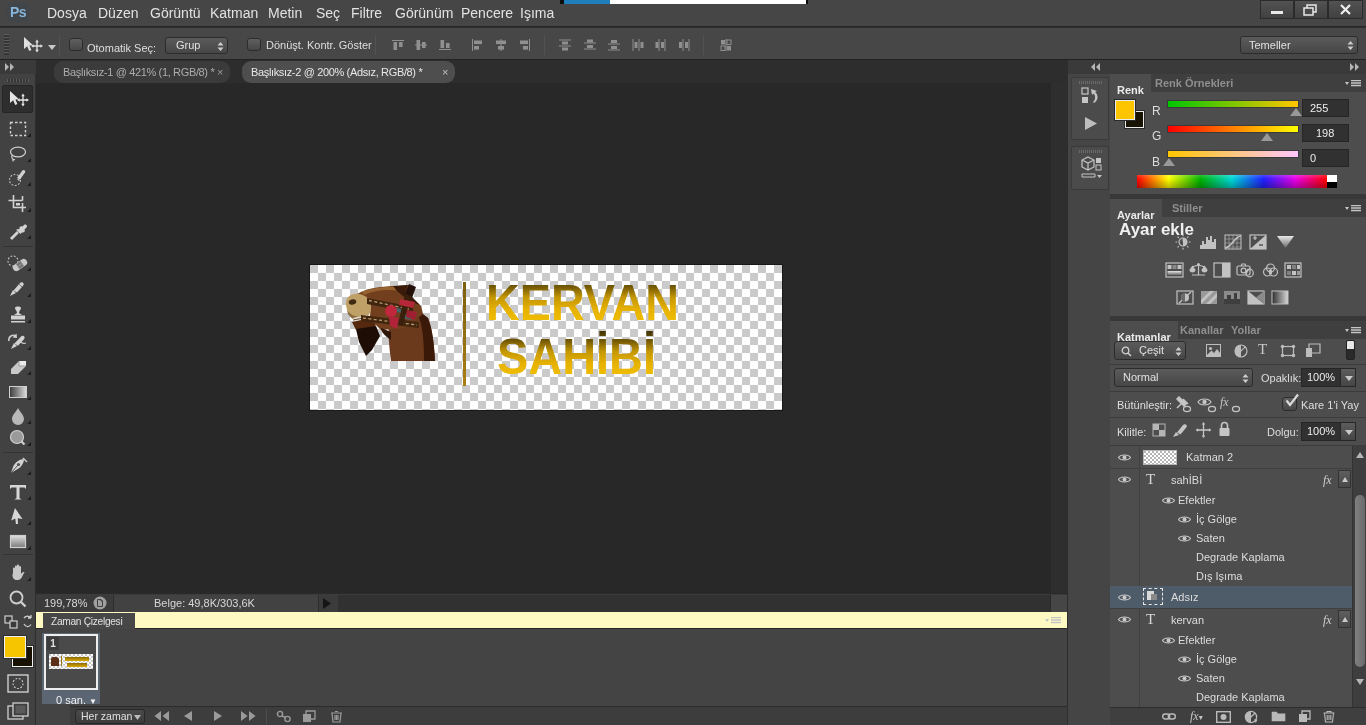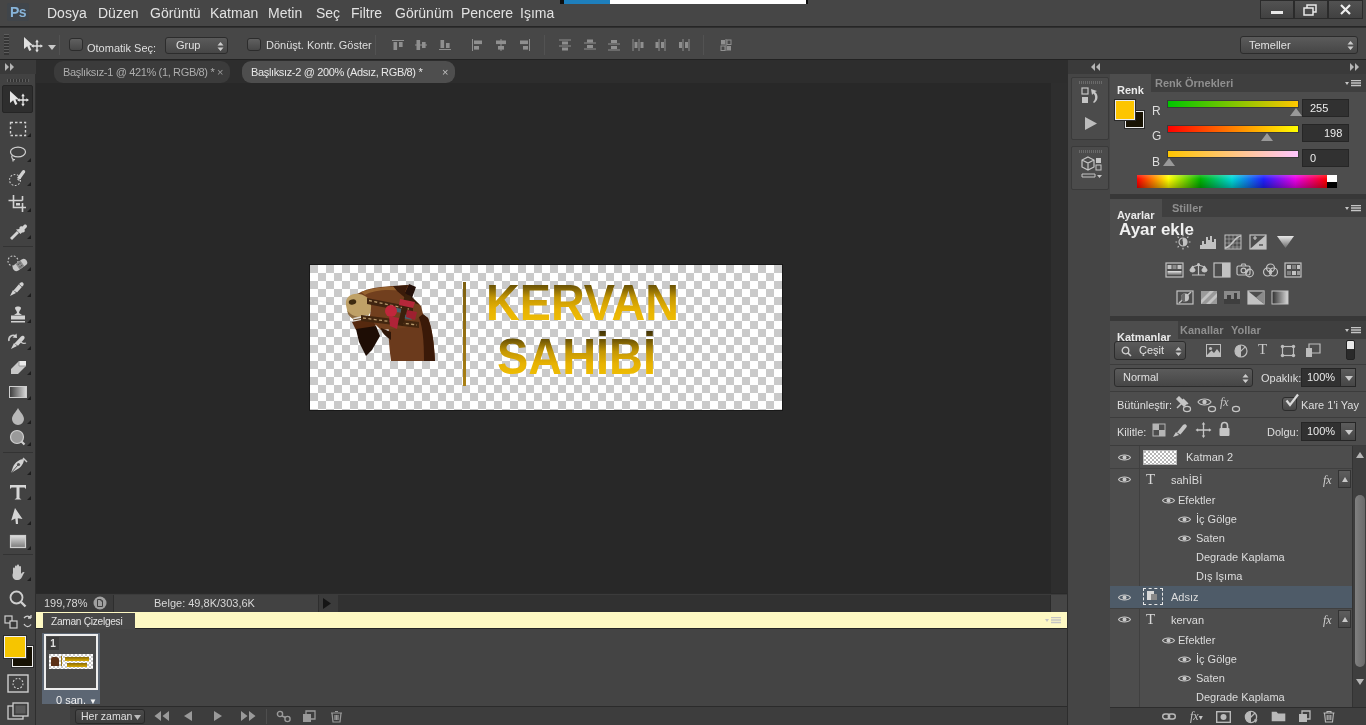--- a/index.html
+++ b/index.html
@@ -597,21 +597,21 @@
       </div>
       <div class="abs" style="left:5px;top:26px;width:20px;height:20px;background:#fdc500;border:1px solid #ececec;outline:1px solid #2a2a2a;z-index:2;"></div>
       <div class="abs" style="left:15px;top:37px;width:19px;height:17px;background:#191303;border:1px solid #ececec;outline:1px solid #2a2a2a;"></div>
       <span class="abs" style="left:42px;top:30px;font-size:12px;">R</span>
       <div class="abs" style="left:58px;top:27px;width:130px;height:6px;background:linear-gradient(90deg,rgb(0,198,0),rgb(255,198,0));outline:1px solid #3a3a3a;"></div>
       <div class="abs" style="left:180px;top:34px;width:0;height:0;border-left:6px solid transparent;border-right:6px solid transparent;border-bottom:8px solid #999999;"></div>
       <div class="valbox" style="left:192px;top:25px;width:47px;height:18px;line-height:16px;padding-left:7px;">255</div>
       <span class="abs" style="left:42px;top:55px;font-size:12px;">G</span>
       <div class="abs" style="left:58px;top:52px;width:130px;height:6px;background:linear-gradient(90deg,rgb(255,0,0),rgb(255,255,0));outline:1px solid #3a3a3a;"></div>
       <div class="abs" style="left:151px;top:59px;width:0;height:0;border-left:6px solid transparent;border-right:6px solid transparent;border-bottom:8px solid #999999;"></div>
-      <div class="valbox" style="left:192px;top:50px;width:47px;height:18px;line-height:16px;padding-left:21px;">198</div>
+      <div class="valbox" style="left:192px;top:50px;width:47px;height:18px;line-height:16px;padding-left:13px;">198</div>
       <span class="abs" style="left:42px;top:81px;font-size:12px;">B</span>
       <div class="abs" style="left:58px;top:77px;width:130px;height:6px;background:linear-gradient(90deg,rgb(255,198,0),rgb(255,198,255));outline:1px solid #3a3a3a;"></div>
       <div class="abs" style="left:53px;top:84px;width:0;height:0;border-left:6px solid transparent;border-right:6px solid transparent;border-bottom:8px solid #999999;"></div>
       <div class="valbox" style="left:192px;top:75px;width:47px;height:18px;line-height:16px;padding-left:7px;">0</div>
       <div class="abs" style="left:27px;top:101px;width:190px;height:13px;background:linear-gradient(rgba(255,255,255,0.18),rgba(0,0,0,0) 30%,rgba(0,0,0,0.28)),linear-gradient(90deg,#ff0000,#ffff00 16.6%,#00b400 33.3%,#00d8d8 50%,#2020ff 66.6%,#e800e8 83.3%,#ff0000);"></div>
       <div class="abs" style="left:217px;top:101px;width:10px;height:7px;background:#ffffff;"></div>
       <div class="abs" style="left:217px;top:108px;width:10px;height:6px;background:#000000;"></div>
     </div>
 
     <div class="panel" id="p-ayarlar" style="top:139px;height:117px;">

